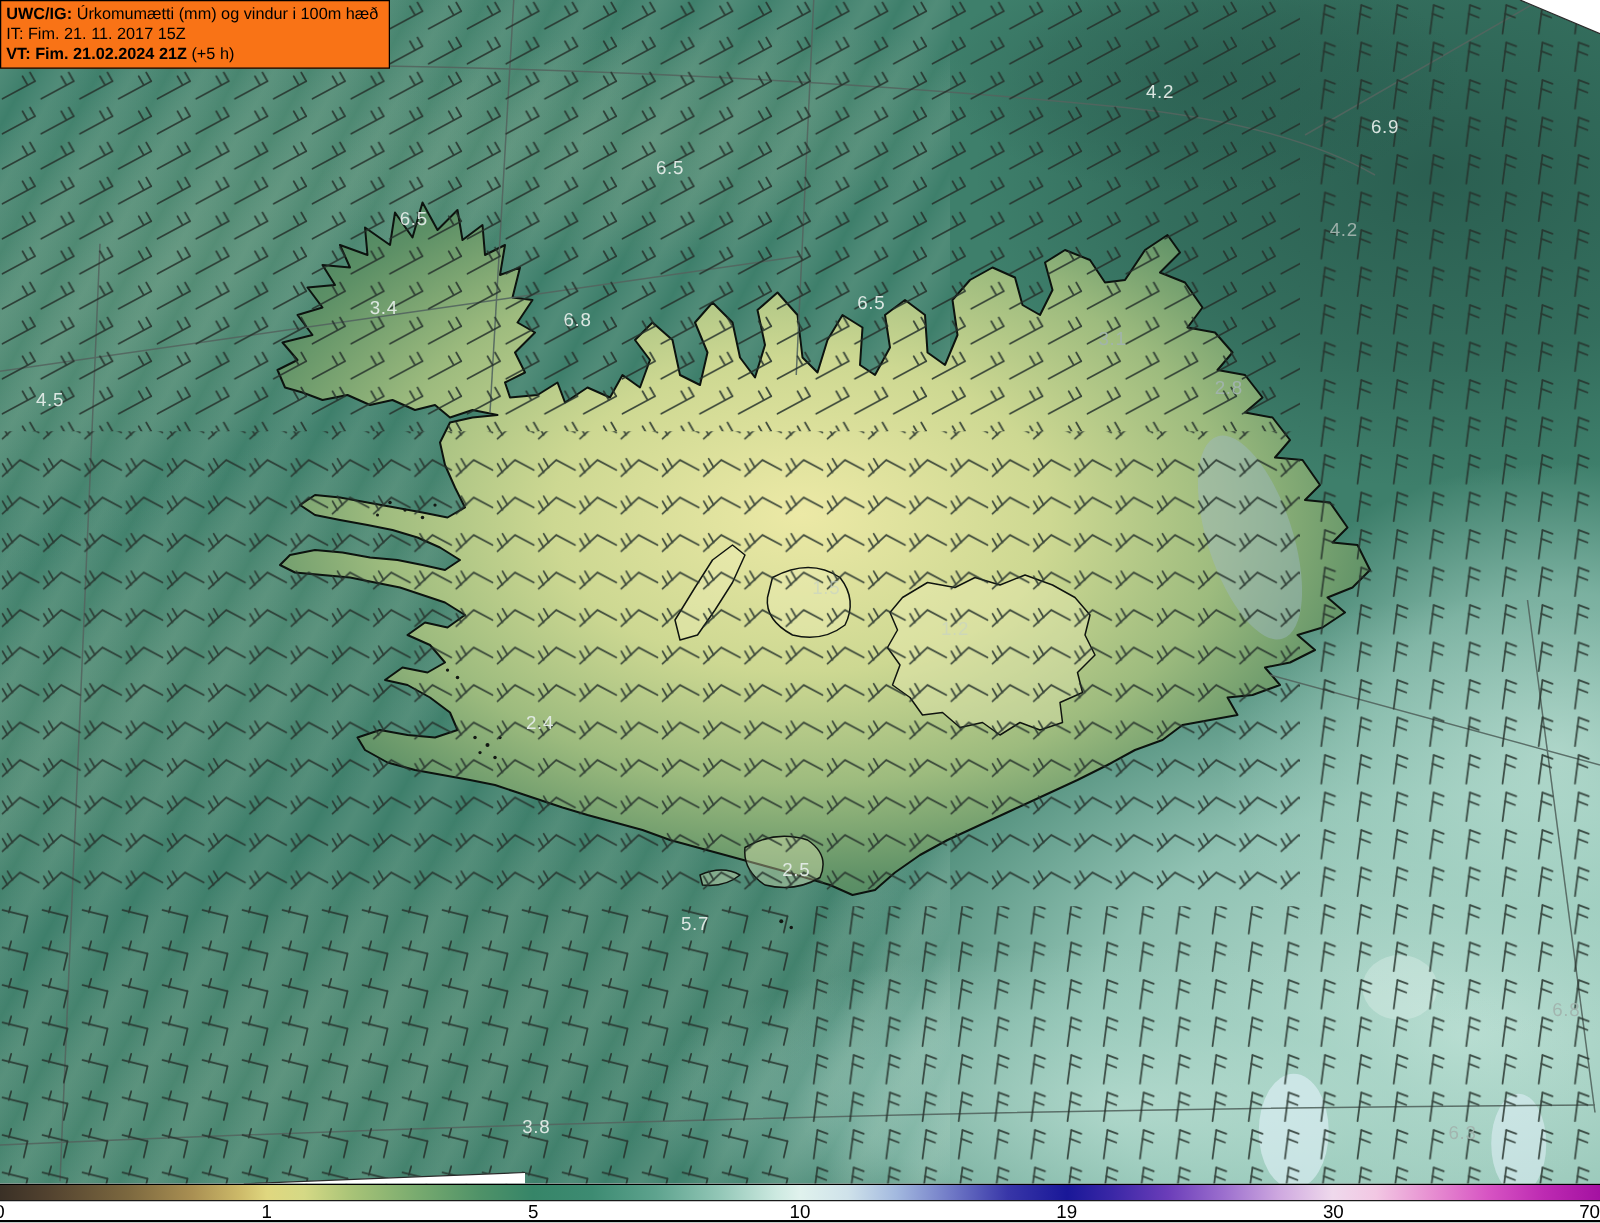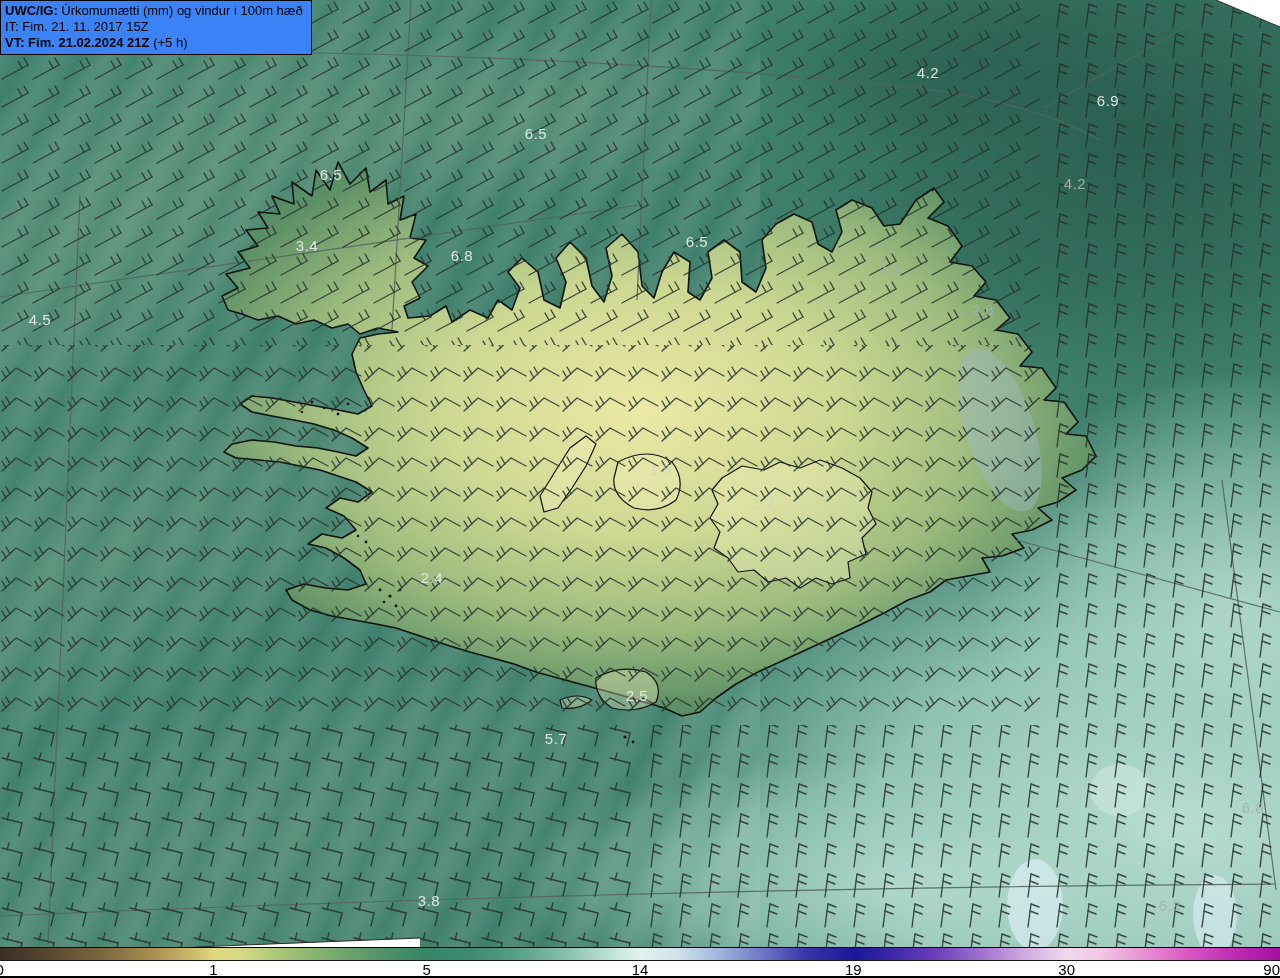--- a/index.html
+++ b/index.html
@@ -1,21 +1,21 @@
 <!DOCTYPE html>
 <html><head>
 <meta charset="utf-8">
 <style>
   html,body{margin:0;padding:0;width:1280px;height:978px;overflow:hidden;
     font-family:"Liberation Sans", sans-serif;background:#ffffff;}
   .stage{position:relative;width:1280px;height:978px;overflow:hidden;background:#ffffff;}
   .map-svg{position:absolute;left:0;top:0;display:block;}
 
   
-  .title-box{position:absolute;left:0;top:0;z-index:30;background:#3b82f6;
+  .title-box{position:absolute;left:0;top:0;z-index:30;background:#f97316;
     border:1px solid #000;padding:2px 8px 3px 4px;font-size:13px;line-height:16px;color:#000;}
   .title-box .b{font-weight:bold;}
 
   
   .map-label{font-family:"Liberation Sans", sans-serif;font-size:15px;text-anchor:middle;letter-spacing:.5px;}
   .map-label.light{fill:#e4ece8;opacity:.95;}
   .map-label.dim{fill:#a2b4ae;opacity:.95;}
   .map-label.faint{fill:#c6d2c8;opacity:.6;}
 
   
@@ -224,19 +224,19 @@
     <div>IT: Fim. 21. 11. 2017 15Z</div>
     <div><span class="b">VT: Fim. 21.02.2024 21Z</span><span> (+5 h)</span></div>
   </div>
 
   <div class="colorbar">
     <div class="cb-strip"></div>
     <div class="cb-labels">
       <span class="cb-tick first" style="left:0%">0</span>
       <span class="cb-tick" style="left:16.667%">1</span>
       <span class="cb-tick" style="left:33.333%">5</span>
-      <span class="cb-tick" style="left:50%">14</span>
+      <span class="cb-tick" style="left:50%">10</span>
       <span class="cb-tick" style="left:66.667%">19</span>
       <span class="cb-tick" style="left:83.333%">30</span>
-      <span class="cb-tick last" style="left:100%">90</span>
+      <span class="cb-tick last" style="left:100%">70</span>
     </div>
   </div>
 </div>
 
 </body></html>

